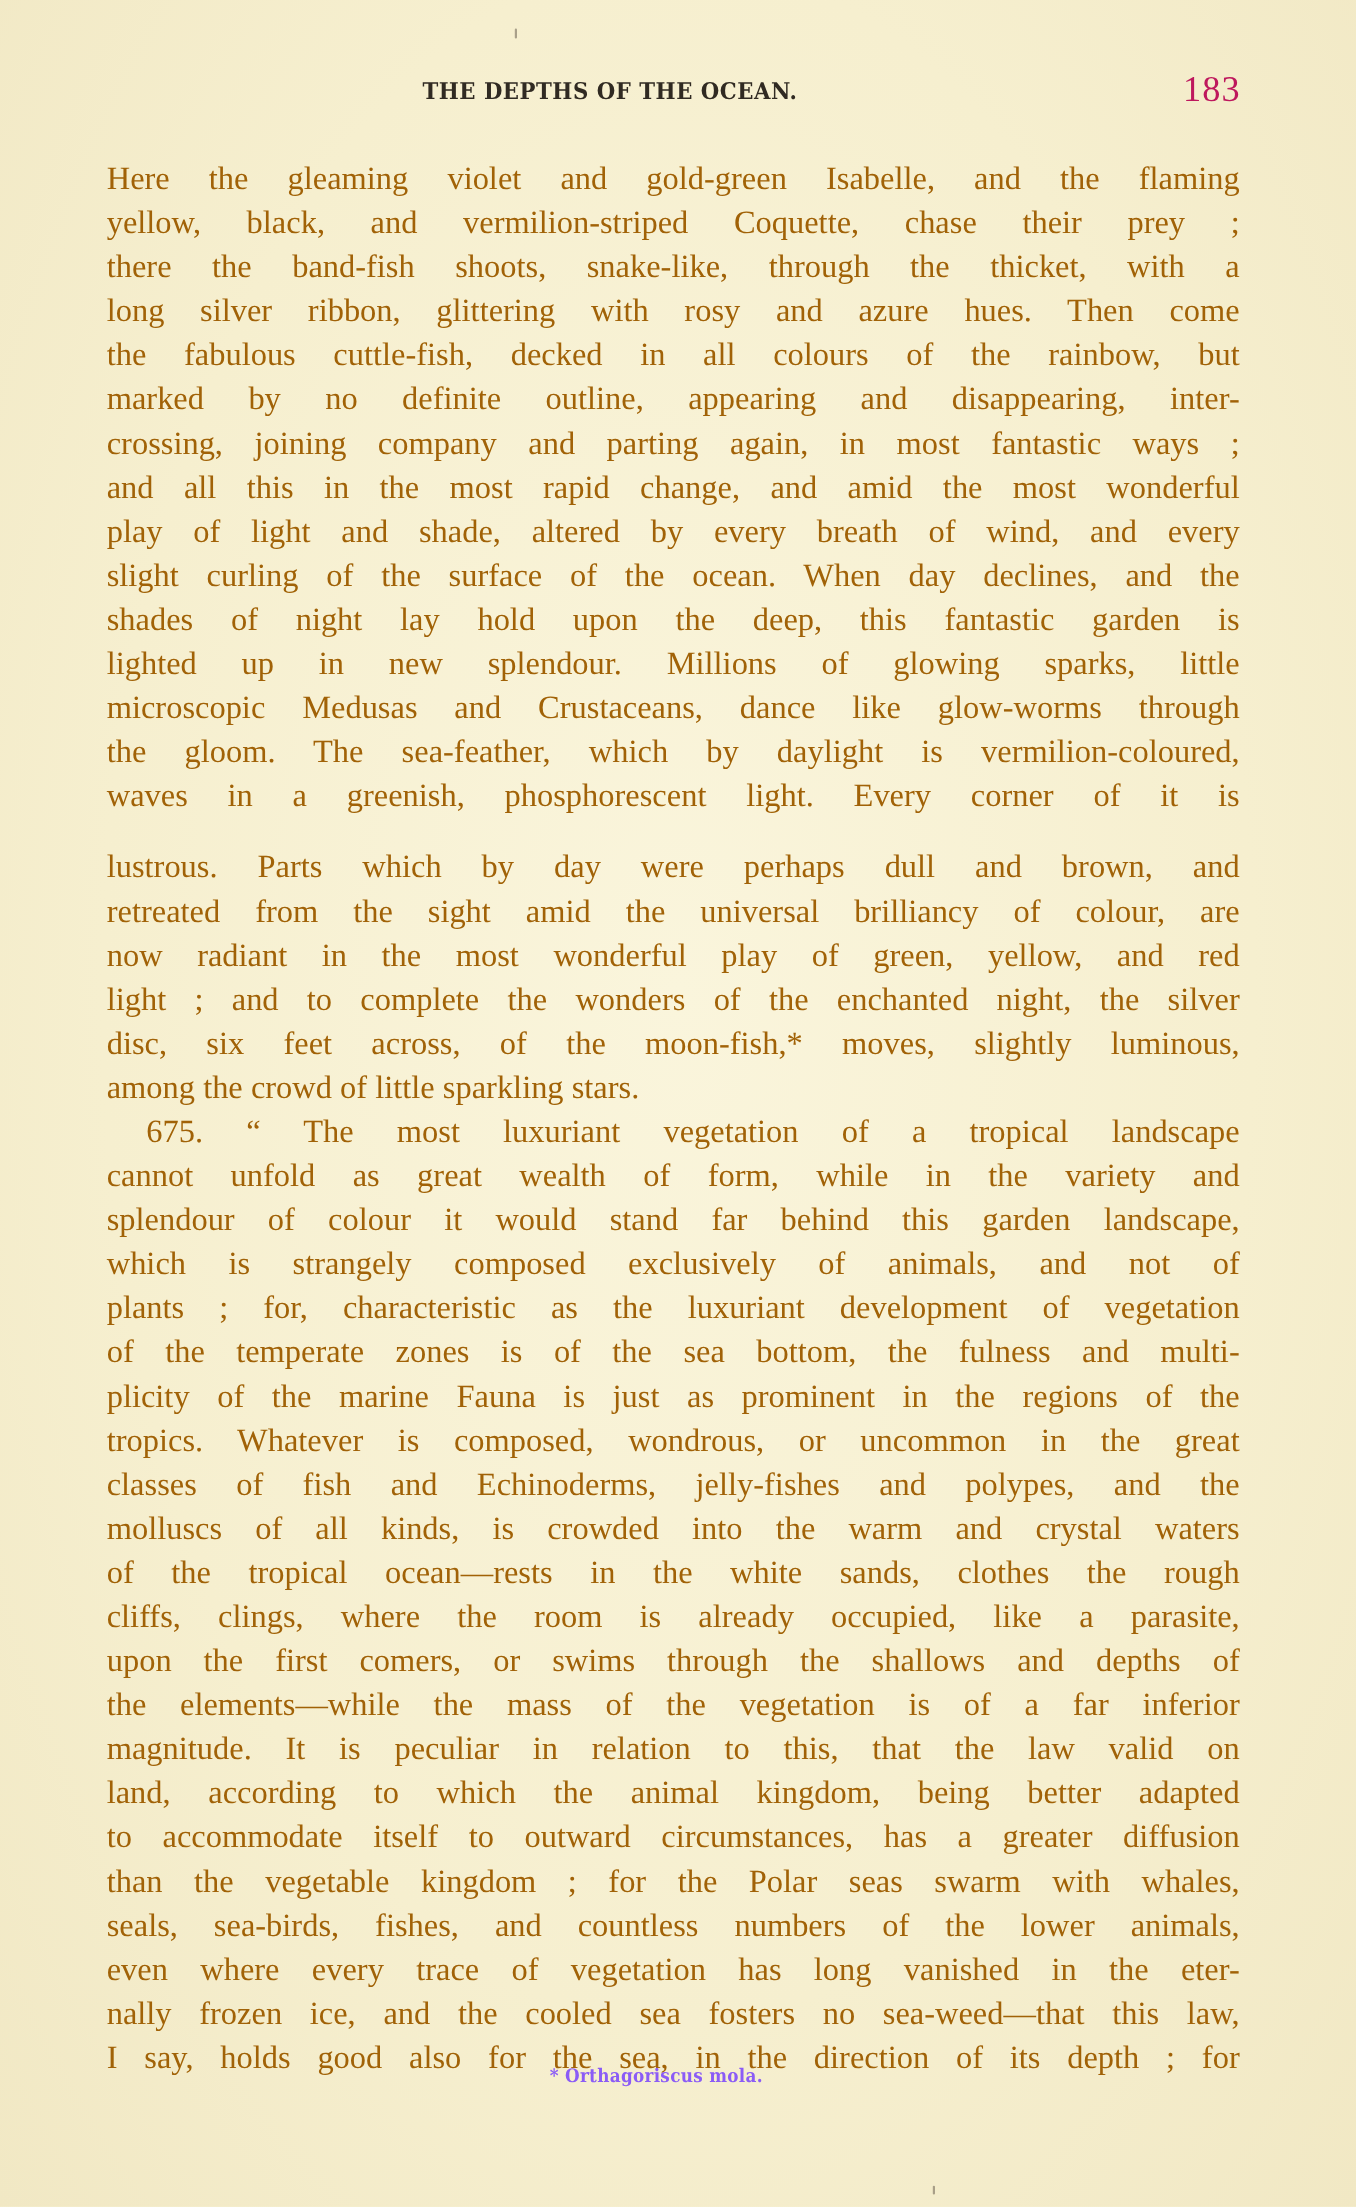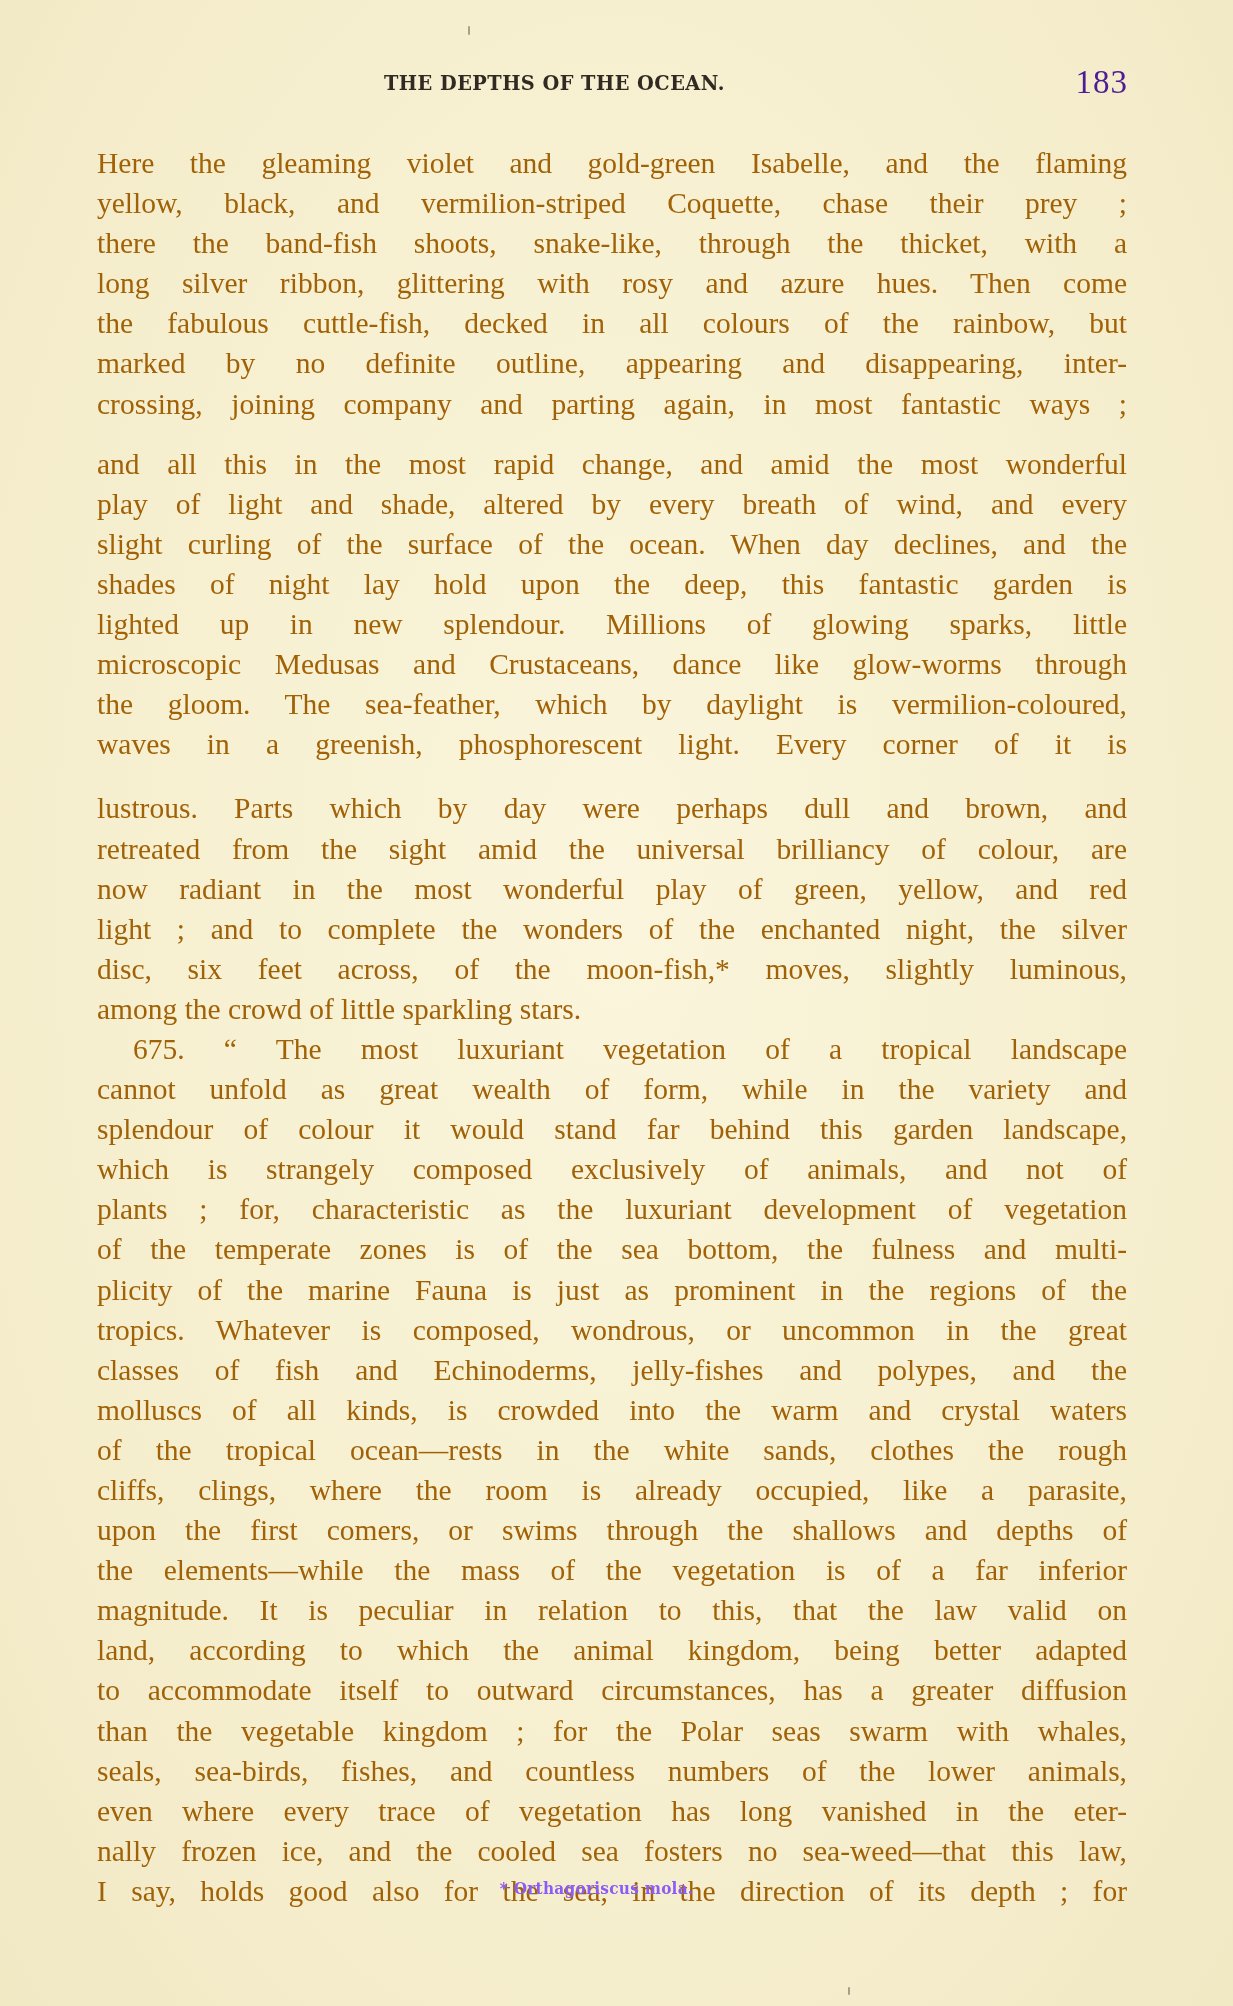--- a/index.html
+++ b/index.html
@@ -40,21 +40,21 @@
       transform: scaleX(0.92);
       transform-origin: left center;
       white-space: nowrap;
     }
     .page-number {
       position: absolute;
       right: 0;
       top: -2px;
       font-family: "Liberation Serif", serif;
       font-size: 33px;
-      color: #4c1d95;
+      color: #be185d;
       letter-spacing: 1px;
     }
     .body-text {
       position: absolute;
       left: 97px;
       top: 143px;
       width: 1030px;
     }
     .line {
       display: block;
@@ -111,21 +111,21 @@
   </div>
 
   <div class="body-text">
     <span class="line" style="white-space: nowrap;">Here the gleaming violet and gold-green Isabelle, and the flaming</span>
     <span class="line" style="white-space: nowrap;">yellow, black, and vermilion-striped Coquette, chase their prey ;</span>
     <span class="line" style="white-space: nowrap;">there the band-fish shoots, snake-like, through the thicket, with a</span>
     <span class="line" style="white-space: nowrap;">long silver ribbon, glittering with rosy and azure hues.  Then come</span>
     <span class="line" style="white-space: nowrap;">the fabulous cuttle-fish, decked in all colours of the rainbow, but</span>
     <span class="line" style="white-space: nowrap;">marked by no definite outline, appearing and disappearing, inter-</span>
     <span class="line" style="white-space: nowrap;">crossing, joining company and parting again, in most fantastic ways ;</span>
-    <span class="line" style="white-space: nowrap; margin-top: 20px;">and all this in the most rapid change, and amid the most wonderful</span>
+    <span class="line" style="white-space: nowrap;">and all this in the most rapid change, and amid the most wonderful</span>
     <span class="line" style="white-space: nowrap;">play of light and shade, altered by every breath of wind, and every</span>
     <span class="line" style="white-space: nowrap;">slight curling of the surface of the ocean.  When day declines, and the</span>
     <span class="line" style="white-space: nowrap;">shades of night lay hold upon the deep, this fantastic garden is</span>
     <span class="line" style="white-space: nowrap;">lighted up in new splendour.  Millions of glowing sparks, little</span>
     <span class="line" style="white-space: nowrap;">microscopic Medusas and Crustaceans, dance like glow-worms through</span>
     <span class="line" style="white-space: nowrap;">the gloom.  The sea-feather, which by daylight is vermilion-coloured,</span>
     <span class="line" style="white-space: nowrap;">waves in a greenish, phosphorescent light.  Every corner of it is</span>
     <span class="line" style="white-space: nowrap; margin-top: 24px;">lustrous.  Parts which by day were perhaps dull and brown, and</span>
     <span class="line" style="white-space: nowrap;">retreated from the sight amid the universal brilliancy of colour, are</span>
     <span class="line" style="white-space: nowrap;">now radiant in the most wonderful play of green, yellow, and red</span>

